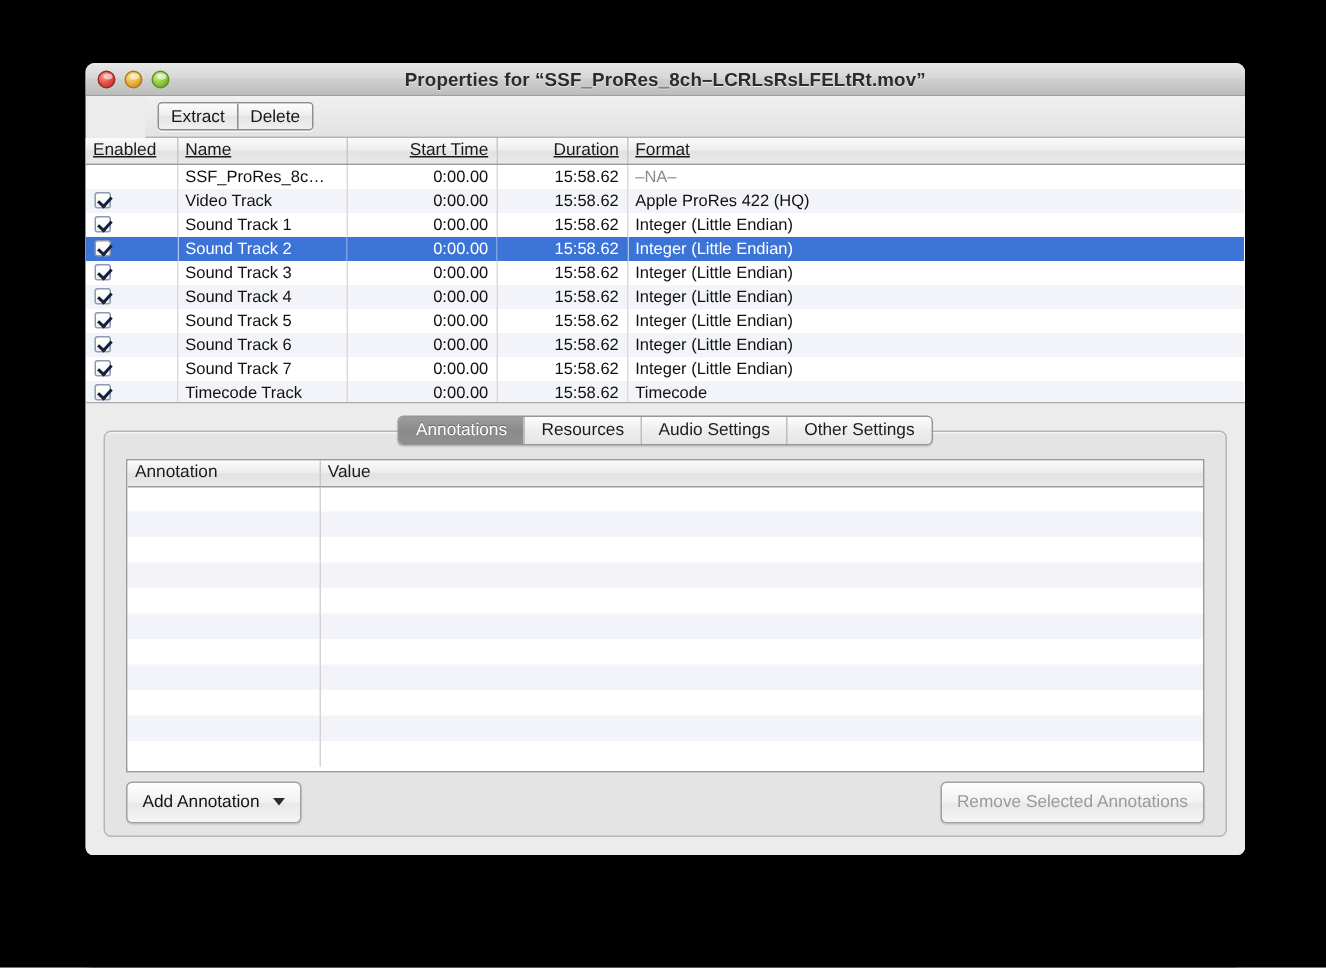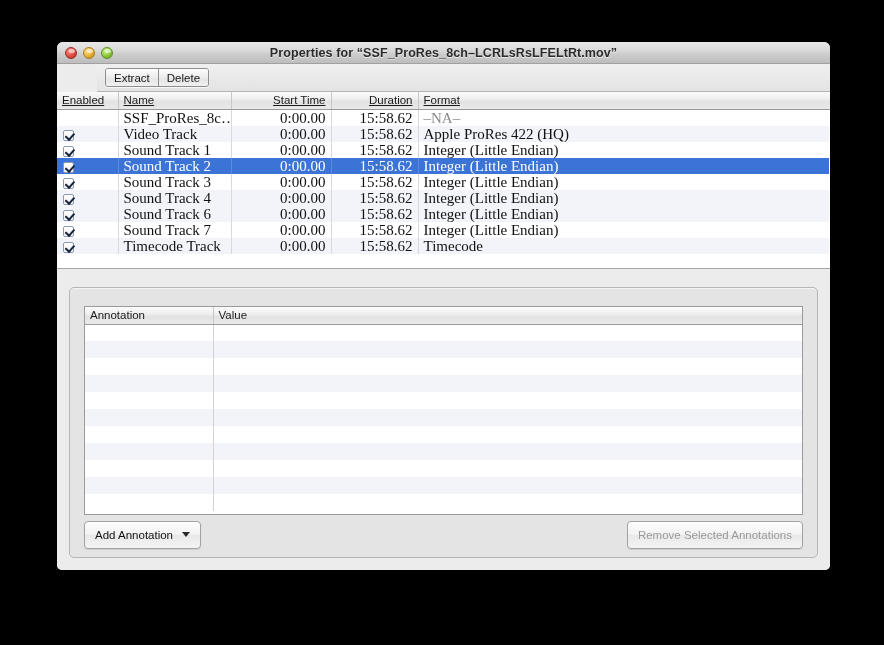--- a/index.html
+++ b/index.html
@@ -146,28 +146,27 @@
   }
   .tracks-head th.num { text-align: right; }
   .tracks-head th:last-child { border-right: none; }
 
   .tracks-body tr { height: 16px; }
   .tracks-body tr.odd  { background: #ffffff; }
   .tracks-body tr.even { background: #f2f4f9; }
   .tracks-body tr.selected { background: #3b73d6; }
   .tracks-body tr.selected td { color: #ffffff; }
   .tracks-body td {
-    font-size: 15px;
+    font-size: 11px;
     color: #111111;
     padding: 0 5px;
     white-space: nowrap;
     overflow: hidden;
     border-right: 1px solid transparent;
     line-height: 16px;
-    font-family: Liberation Serif, serif;
   }
   .tracks-body td.c-en  { text-align: left; padding-left: 6px; }
   .tracks-body td.c-num { text-align: right; }
   .tracks-body td.na { color: #8a8a8a; }
 
   
   .tracks-body td.sep { border-right: 1px solid #d9d9d9; }
   .tracks-body tr.selected td.sep { border-right: 1px solid #5e89dd; }
 
   
@@ -381,20 +380,27 @@
             <td class="c-num sep">15:58.62</td>
             <td class="">Integer (Little Endian)</td>
           </tr>
           <tr class="even">
             <td class="c-en sep"><span class="cb checked"></span></td>
             <td class="sep">Sound Track 4</td>
             <td class="c-num sep">0:00.00</td>
             <td class="c-num sep">15:58.62</td>
             <td class="">Integer (Little Endian)</td>
           </tr>
+          <tr class="odd">
+            <td class="c-en sep"><span class="cb checked"></span></td>
+            <td class="sep">Sound Track 5</td>
+            <td class="c-num sep">0:00.00</td>
+            <td class="c-num sep">15:58.62</td>
+            <td class="">Integer (Little Endian)</td>
+          </tr>
           <tr class="even">
             <td class="c-en sep"><span class="cb checked"></span></td>
             <td class="sep">Sound Track 6</td>
             <td class="c-num sep">0:00.00</td>
             <td class="c-num sep">15:58.62</td>
             <td class="">Integer (Little Endian)</td>
           </tr>
           <tr class="odd">
             <td class="c-en sep"><span class="cb checked"></span></td>
             <td class="sep">Sound Track 7</td>
@@ -481,16 +487,24 @@
       <div class="ann-footer">
         <div class="btn">
           <span>Add Annotation</span>
           <span class="caret"></span>
         </div>
         <div class="btn disabled">Remove Selected Annotations</div>
       </div>
 
     </div>
 
+    <div class="tabbar">
+      <div class="tabs" id="tabs">
+          <div class="tab active">Annotations</div>
+          <div class="tab">Resources</div>
+          <div class="tab">Audio Settings</div>
+          <div class="tab">Other Settings</div>
+        </div>
+    </div>
 
   </div>
 
 </div>
 
 </body></html>

